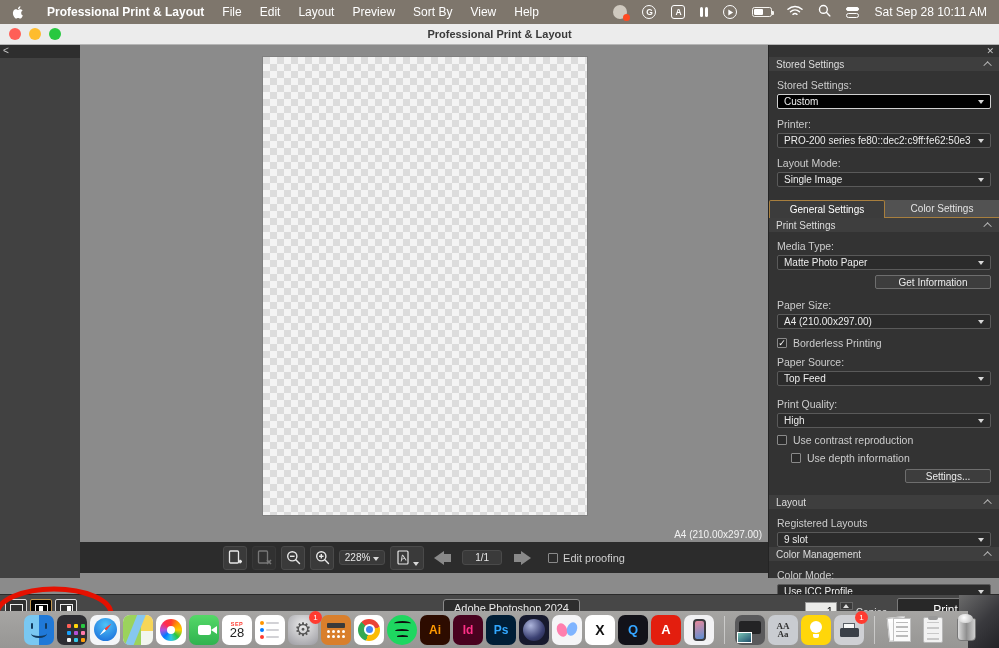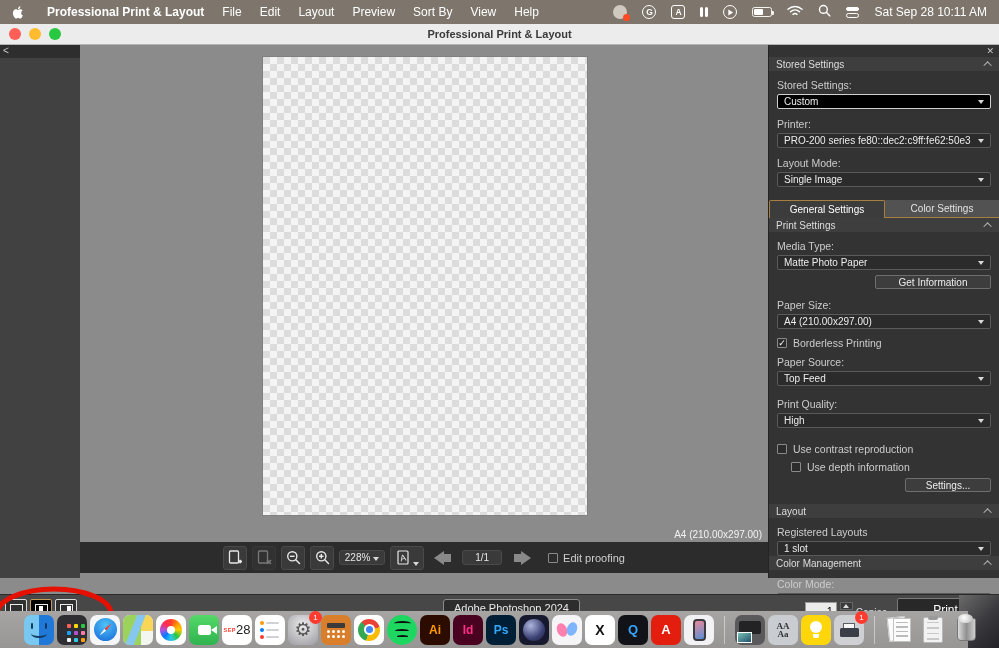--- a/index.html
+++ b/index.html
@@ -162,21 +162,21 @@
   .ic-maps .m3 { position:absolute; left:8px; top:-4px; width:8px; height:40px; background:#86c7f0; transform:rotate(22deg); }
   .ic-photos { background:#fff; }
   .ic-photos .wheel { width:22px; height:22px; border-radius:50%;
     background:conic-gradient(#ff3b30,#ff9500,#ffcc00,#28c840,#30c7e8,#007aff,#af52de,#ff2d55,#ff3b30); }
   .ic-photos .wheel::after { content:""; position:absolute; left:50%; top:50%; width:8px; height:8px;
     margin:-4px 0 0 -4px; border-radius:50%; background:#fff; }
   .ic-facetime { background:linear-gradient(#55d868,#2fb34f); }
   .ic-facetime .cam { width:13px; height:10px; background:#fff; border-radius:2.5px; position:relative; }
   .ic-facetime .cam::after { content:""; position:absolute; right:-6px; top:1px; width:0; height:0;
     border-top:4px solid transparent; border-bottom:4px solid transparent; border-right:6px solid #fff; }
-  .ic-calendar { background:#fff; flex-direction:row; }
+  .ic-calendar { background:#fff; flex-direction:column; }
   .ic-calendar .mon { color:#ff3b30; font-size:5.5px; font-weight:bold; letter-spacing:.5px; }
   .ic-calendar .day { color:#222; font-size:13px; line-height:12px; }
   .ic-reminders { background:#fff; flex-direction:column; gap:3px; align-items:flex-start; padding-left:5px; }
   .ic-reminders .row { display:flex; align-items:center; gap:2px; }
   .ic-reminders .dot { width:4px; height:4px; border-radius:50%; }
   .ic-reminders .line { width:13px; height:2px; background:#d2d2d6; border-radius:1px; }
   .ic-settings { background:radial-gradient(circle at 50% 35%,#ececec,#9a9aa0); color:#555; font-size:19px; }
   .ic-calculator { background:#d97f2c; flex-direction:column; gap:2px; padding-top:2px; }
   .ic-calculator .scr { width:18px; height:5px; background:#3a3a3a; border-radius:1px; }
   .ic-calculator .keys { display:flex; flex-wrap:wrap; width:18px; gap:2px; }
@@ -426,39 +426,39 @@
     <span class="dd-text">Top Feed</span>
     <span class="caret-down"></span>
   </div>
 
   <div class="fld-label" style="margin-top:12px">Print Quality:</div>
   <div class="dd">
     <span class="dd-text">High</span>
     <span class="caret-down"></span>
   </div>
 
-  <div class="chk-row" style="margin-top:15px">
+  <div class="chk-row" style="margin-top:6px">
     <span class="chk"></span>
     <span>Use contrast reproduction</span>
   </div>
   <div class="chk-row indent" style="margin-top:6px">
     <span class="chk"></span>
     <span>Use depth information</span>
   </div>
   <div class="panel-btn-row" style="margin-top:5px">
     <span class="panel-btn" style="width:86px">Settings...</span>
   </div>
 
   <div class="sec-head" style="margin-top:12px">
     <span>Layout</span>
     <span class="chev-up"></span>
   </div>
   <div class="fld-label">Registered Layouts</div>
   <div class="dd">
-    <span class="dd-text">1 slot</span>
+    <span class="dd-text">9 slot</span>
     <span class="caret-down"></span>
   </div>
 
   <div class="sec-head" style="">
     <span>Color Management</span>
     <span class="chev-up"></span>
   </div>
   <div class="fld-label">Color Mode:</div>
   <div class="dd">
     <span class="dd-text">Use ICC Profile</span>

